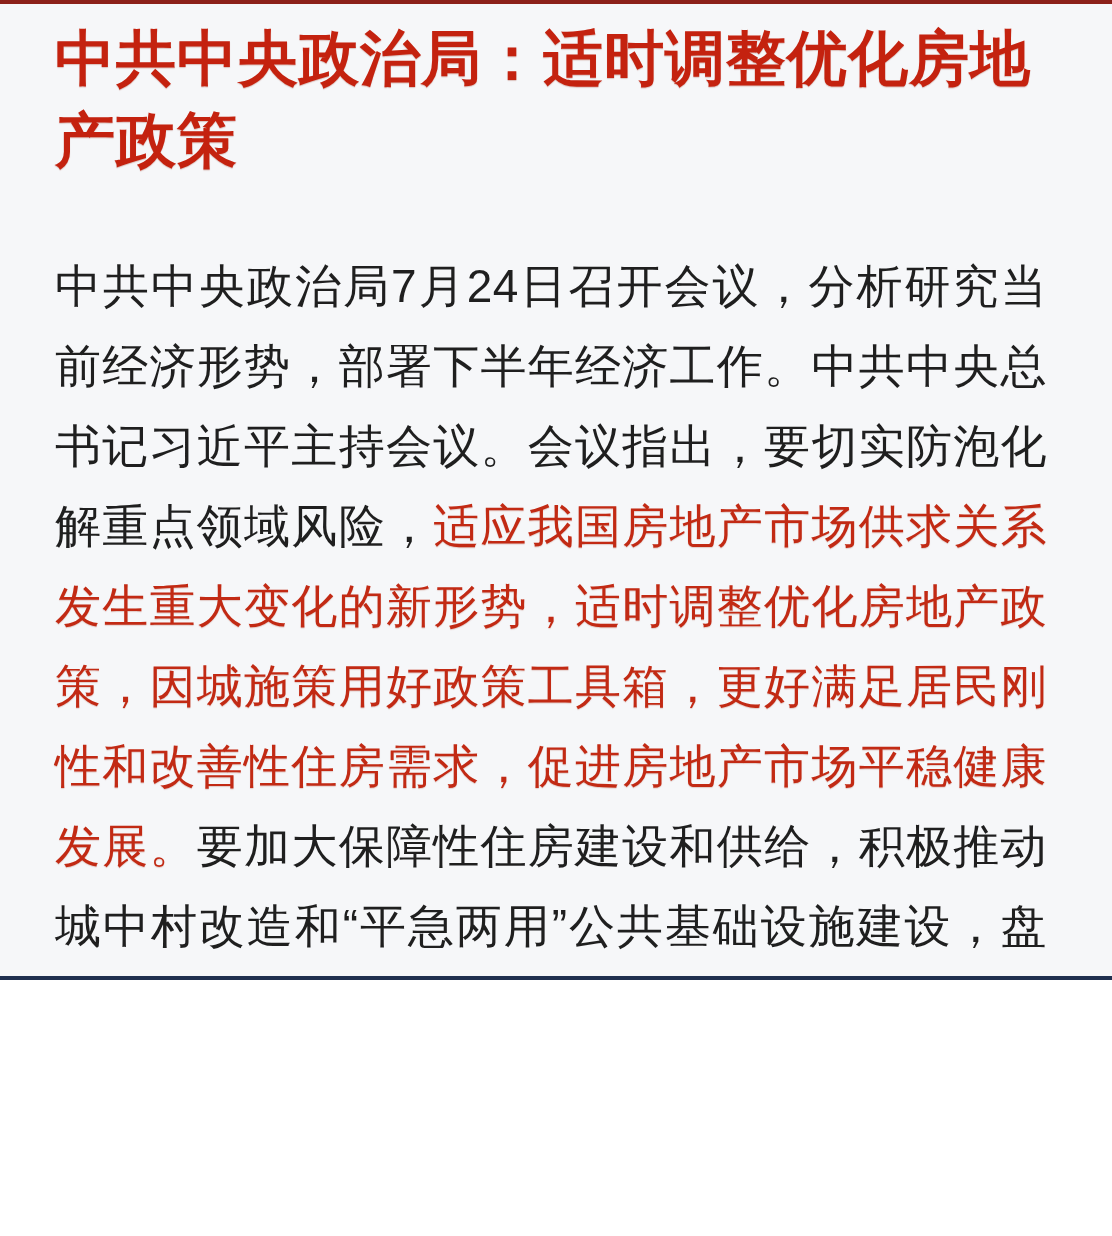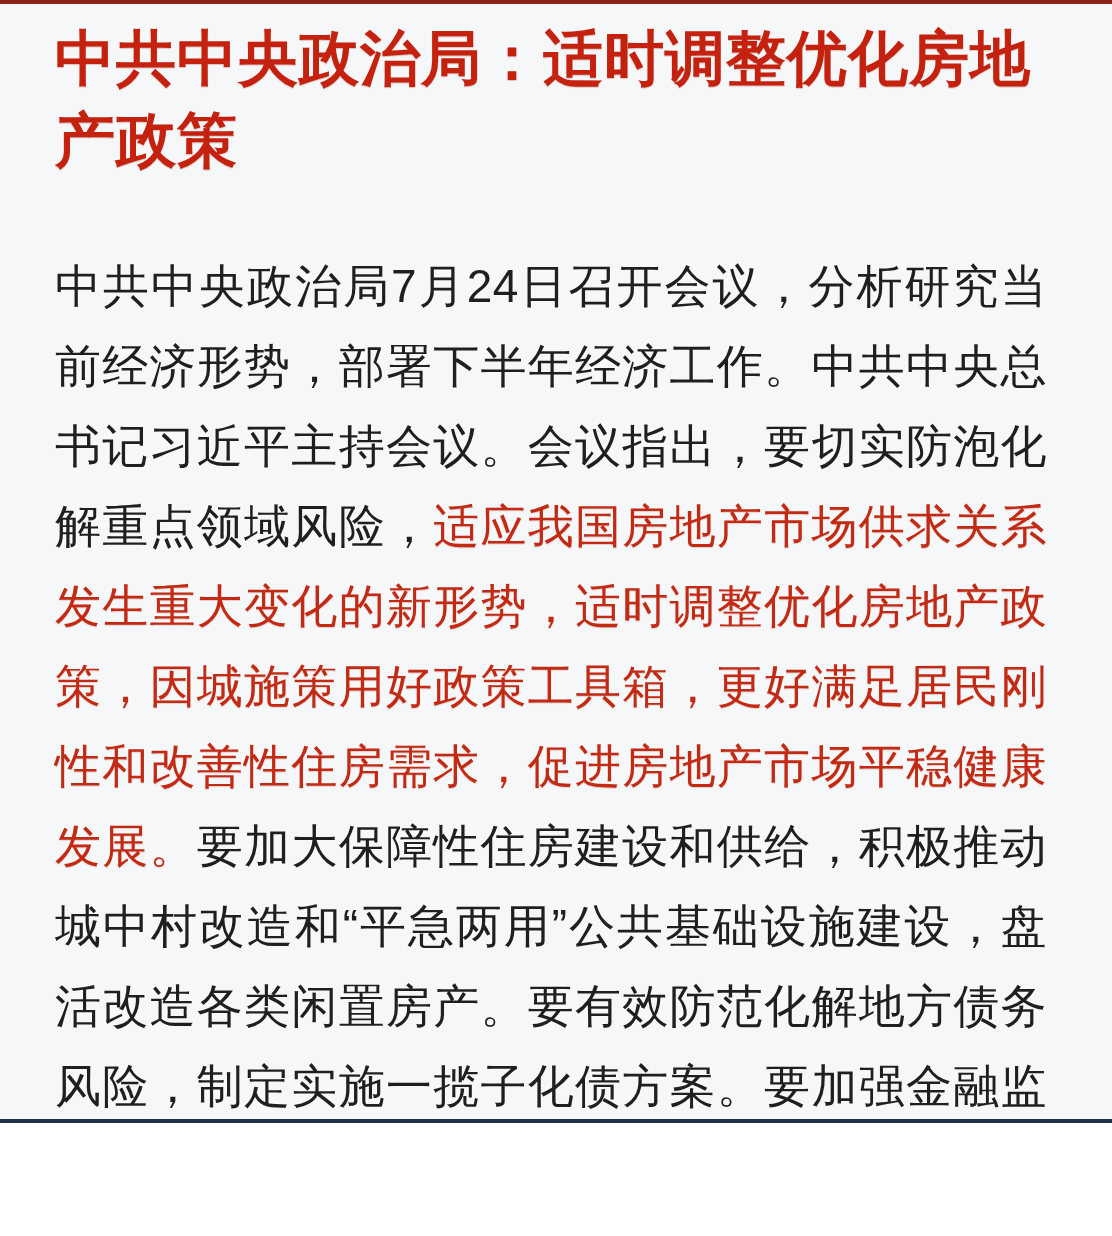--- a/index.html
+++ b/index.html
@@ -5,21 +5,21 @@
   html, body {
     margin: 0;
     padding: 0;
   }
   body {
     font-family: "Liberation Sans", "DejaVu Sans", sans-serif;
   }
   .page {
     position: relative;
     width: 1112px;
-    height: 1123px;
+    height: 980px;
     background: var(--page-bg, #f6f7f9);
     overflow: hidden;
     box-sizing: border-box;
     padding-left: 14px;
   }
   .edge {
     position: absolute;
     left: 0;
     width: 100%;
     height: 4px;

